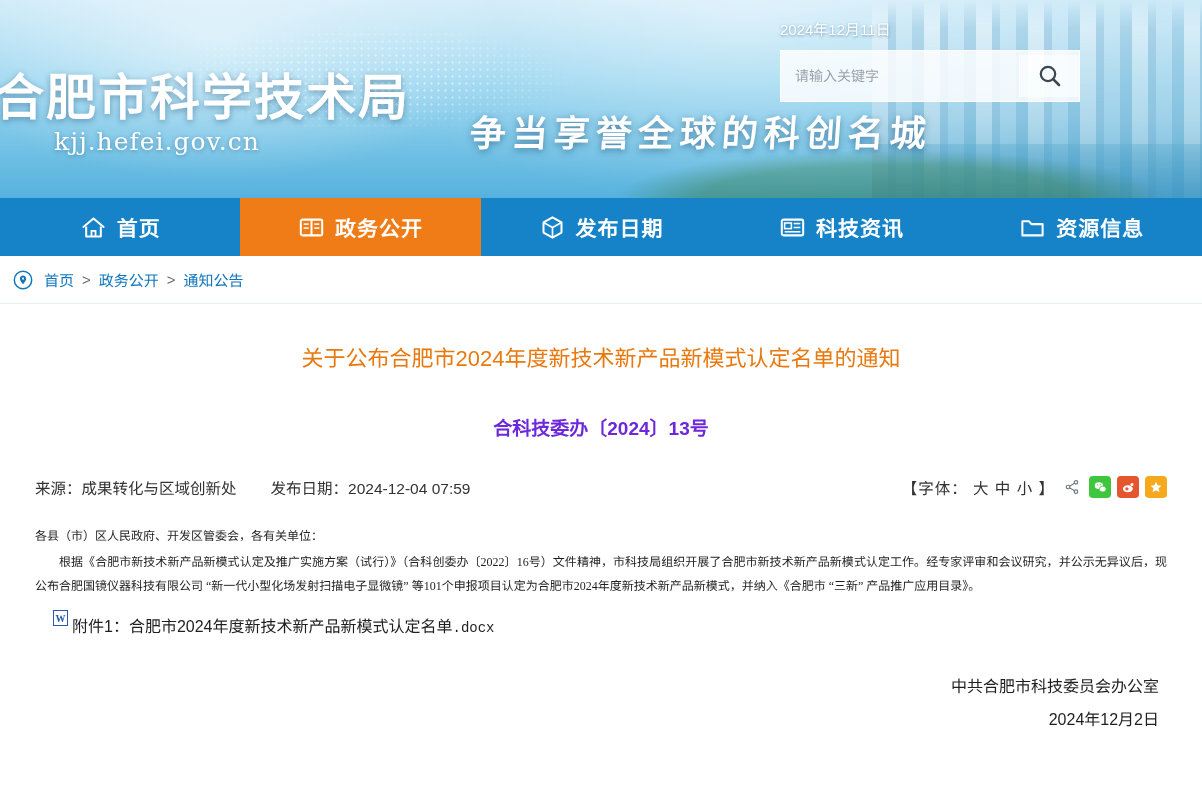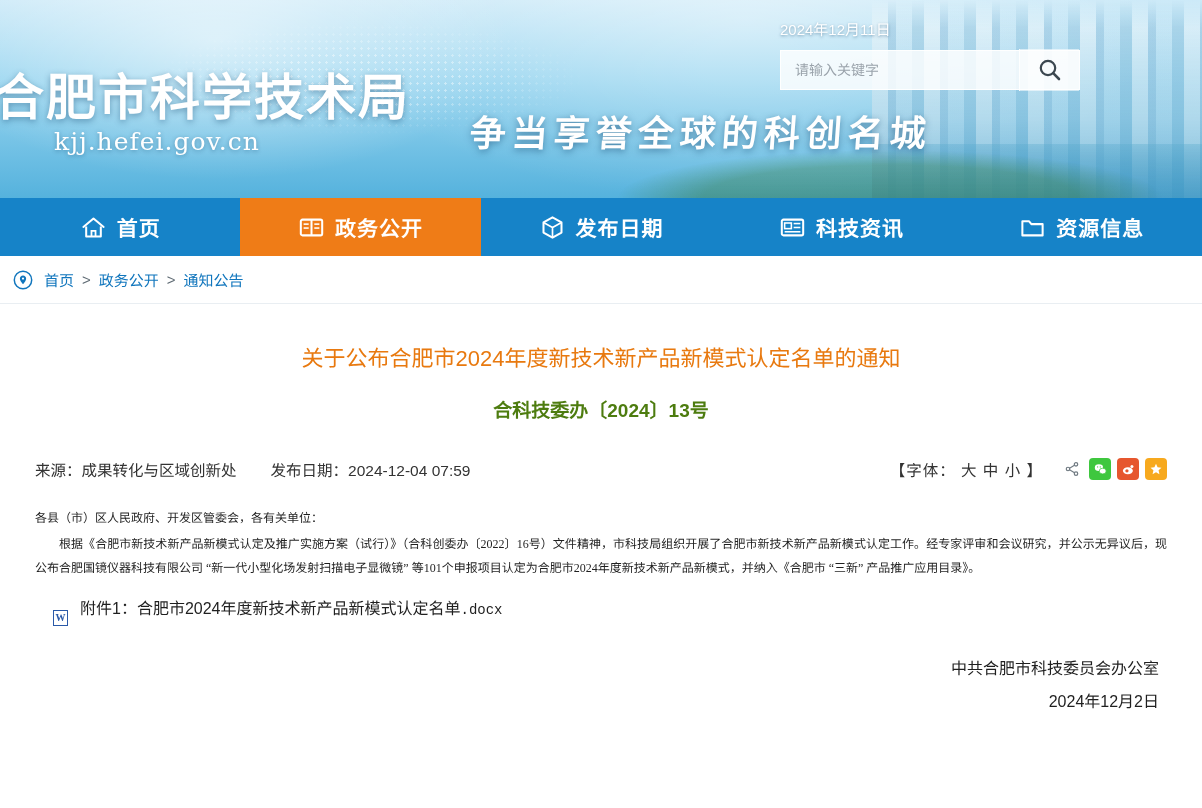--- a/index.html
+++ b/index.html
@@ -96,21 +96,21 @@
   }
 
   .date-label {
     position: absolute; left: 780px; top: 18px;
     font-size: 15px;
     color: #ffffff;
     text-shadow: 0 1px 3px rgba(20,70,110,0.5);
   }
   .search-box {
     position: absolute; left: 780px; top: 50px;
-    width: 300px; height: 40px;
+    width: 300px; height: 52px;
     background: rgba(255,255,255,0.82);
     border: 1px solid rgba(255,255,255,0.9);
     display: flex; align-items: center; justify-content: center;
   }
   .search-input {
     flex: 1;
     height: 42px;
     border: 0; outline: 0;
     background: transparent;
     padding: 0 14px;
@@ -173,34 +173,34 @@
     font-size: 22px;
     font-weight: 400;
     color: #e8790f;
     line-height: 1.5;
     padding: 10px 40px 4px;
   }
   .art-docnum {
     text-align: center;
     font-size: 19px;
     font-weight: 700;
-    color: #4d7c0f;
-    margin-top: 16px;
+    color: #6d28d9;
+    margin-top: 34px;
   }
   .meta-row {
     display: flex; align-items: center;
     margin-top: 36px;
     font-size: 15.5px;
     color: #333;
     padding: 0 4px;
   }
   .meta-source { margin-right: 34px; }
   .meta-right {
     margin-left: auto;
-    display: flex; align-items: center; gap: 18px;
+    display: flex; align-items: center; gap: 6px;
   }
   .font-size-ctl { font-size: 15.5px; color: #333; letter-spacing: 1px; }
   .font-size-ctl span { cursor: pointer; }
   .share-icons { display:flex; align-items:center; gap: 6px; }
   .share-icons .sicon {
     width: 22px; height: 22px; border-radius: 4px;
     display:flex; align-items:center; justify-content:center;
     color:#fff; font-size: 12px; cursor:pointer;
   }
   .sicon.plain { background: transparent; color:#707a82; }
@@ -217,21 +217,21 @@
   }
   .body-text p { margin: 0 0 2px; }
   .p-indent { text-indent: 2em; text-align: justify; font-family: Liberation Serif, serif; }
 
   .attach {
     margin-top: 12px;
     font-size: 16px;
     line-height: 2.1;
     padding-left: 22px;
   }
-  .attach-row { display:flex; align-items:flex-end; gap: 12px; }
+  .attach-row { display:flex; align-items:flex-start; gap: 4px; }
   .doc-icon {
     width: 15px; height: 16px;
     background: #fff;
     border: 1px solid #2a59a8;
     position: relative;
     display:inline-block;
     flex: 0 0 auto;
   }
   .doc-icon:after {
     content: "W";

